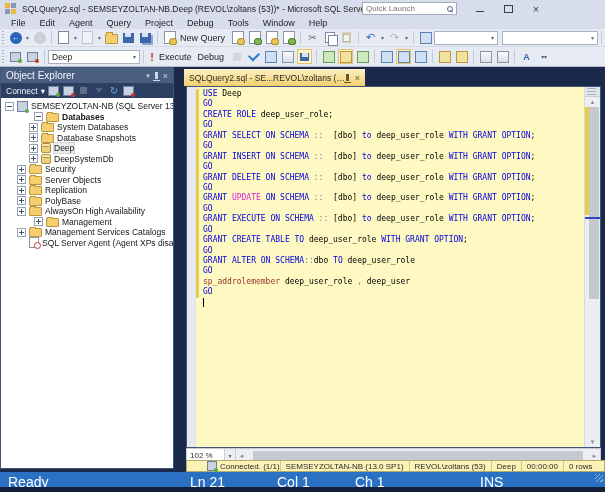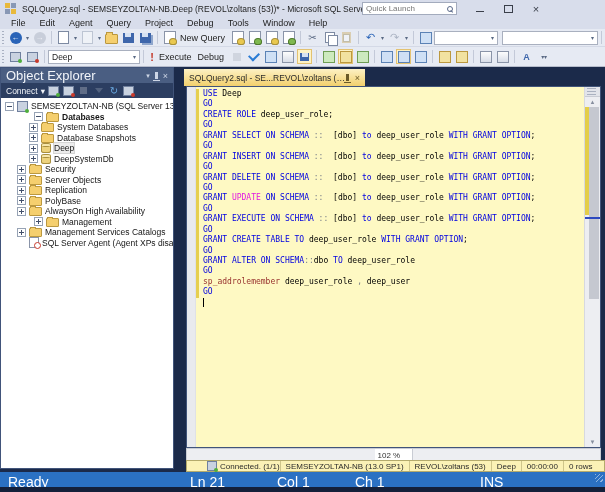--- a/index.html
+++ b/index.html
@@ -75,21 +75,21 @@
   .sq{width:10px;height:10px;border:1px solid #8a94a8;background:linear-gradient(#fdfdfd,#d8dde8);}
   .sq.b{background:#cfe0f5;border-color:#5b82b5;}
   .sq.g{background:#cdeabe;border-color:#6f9e55;}
   .sq.y{background:#f2e2a0;border-color:#bb983f;}
   .aic{font-size:9px;color:#3e66ab;font-weight:bold;}
   .ov{font-size:6px;color:#5a6a84;letter-spacing:-1px;}
   .ov::before{content:"\25be\0020\25be";}
   
   .oe{position:absolute;left:0;top:67px;width:174px;height:402px;background:#fff;
       border:1px solid #41547a;box-sizing:border-box;}
-  .oe-title{height:15px;background:#4a5e82;color:#f2f5fa;font-size:13px;display:flex;align-items:center;
+  .oe-title{height:15px;background:#4a5e82;color:#f2f5fa;font-size:10px;display:flex;align-items:center;
             padding:0 5px;}
   .oe-tbtns{margin-left:auto;display:flex;align-items:center;gap:5px;color:#cdd6e6;font-size:7px;}
   .oet-down::before{content:"\25be";}
   .pin-ic{width:3px;height:7px;background:#cdd6e6;position:relative;}
   .pin-ic::after{content:"";position:absolute;left:-2px;bottom:-2px;width:7px;height:1px;background:#cdd6e6;}
   .oet-x::before{content:"\00d7";font-size:9px;}
   .oe-tools{height:15px;background:#2c3e61;color:#f2f5fa;font-size:8.5px;display:flex;align-items:center;
             padding:0 5px;gap:3px;}
   .oei{width:12px;height:11px;display:inline-flex;align-items:center;justify-content:center;flex:none;}
   .srv{width:9px;height:8px;background:#c9d2e0;border:1px solid #70809e;position:relative;}
@@ -138,21 +138,21 @@
   .vs-split{position:absolute;left:0;right:0;top:0;height:9px;background:#e2e4ea;border-bottom:1px solid #c9ccd4;
             background-image:repeating-linear-gradient(#aab1c0 0 1px,transparent 1px 3px);background-size:9px 7px;background-position:2px 1px;background-repeat:no-repeat;}
   .vs-up,.vs-down{position:absolute;left:0;right:0;height:11px;display:flex;align-items:center;justify-content:center;
                   color:#868e9e;font-size:6px;}
   .vs-up{top:9px;} .vs-down{bottom:0;}
   .vs-up::before{content:"\25b2";} .vs-down::before{content:"\25bc";}
   .vs-thumb{position:absolute;left:4px;right:1px;top:20px;height:192px;background:#c5c8d0;}
   .vs-anno{position:absolute;left:0;width:4px;top:20px;height:108px;background:#e3cd49;}
   .vs-caretmark{position:absolute;left:0;right:0;top:130px;height:2px;background:#2d49c0;}
   .hrow{position:absolute;left:0;top:381px;width:415px;height:13px;background:#edeef2;border:1px solid #c9ccd4;
-        box-sizing:border-box;display:flex;align-items:center;flex-direction:column;}
+        box-sizing:border-box;display:flex;}
   .zoombox{width:38px;height:13px;background:#fff;border-right:1px solid #c9ccd4;font-size:8px;color:#333;
            display:flex;align-items:center;padding:0 3px;box-sizing:border-box;flex:none;}
   .zdd{width:10px;height:13px;display:flex;align-items:center;justify-content:center;font-size:6px;color:#5a6a84;border-right:1px solid #c9ccd4;flex:none;}
   .zdd::before{content:"\25be";}
   .harrow{width:11px;height:13px;display:flex;align-items:center;justify-content:center;color:#868e9e;font-size:6px;flex:none;}
   .harrow.l::before{content:"\25c4";} .harrow.r::before{content:"\25ba";}
   .htrack{flex:1;height:13px;position:relative;}
   .hthumb{position:absolute;left:6px;right:6px;top:2px;bottom:2px;background:#c5c8d0;}
   
   .connbar{position:absolute;left:186px;top:460px;width:419px;height:12px;background:#fbf2b6;

